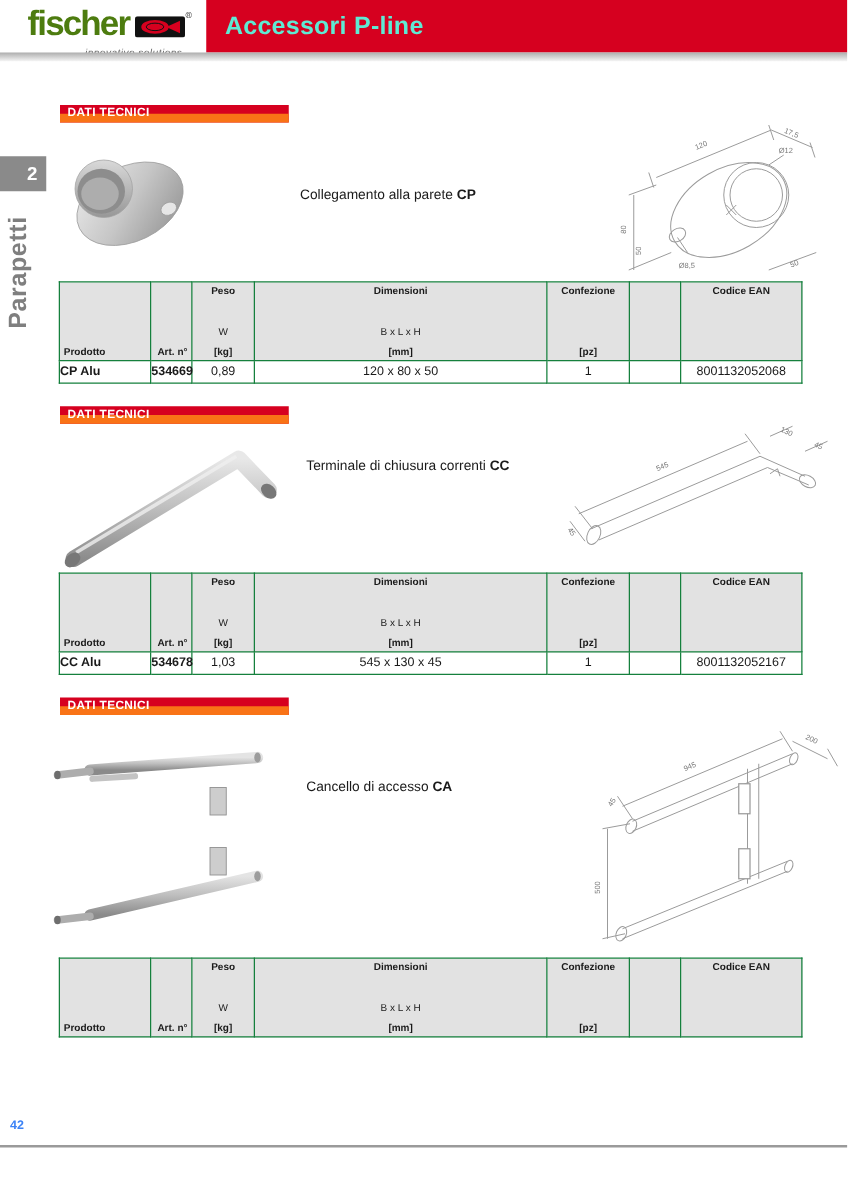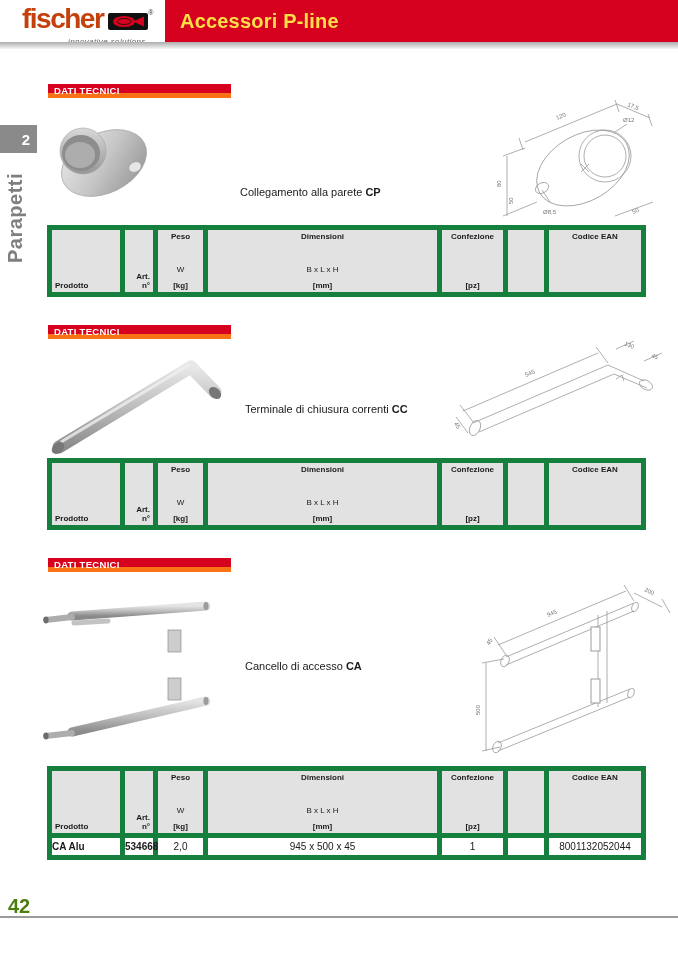--- a/index.html
+++ b/index.html
@@ -1,69 +1,69 @@
 <!DOCTYPE html>
 <html><head>
 <meta charset="utf-8">
 <style>
   html,body{margin:0;padding:0;background:#fff;}
   .page{position:relative;width:678px;height:959px;background:#ffffff;
         font-family:"Liberation Sans", sans-serif;overflow:hidden;color:#1a1a1a;}
 
   
   .header-bar{position:absolute;left:165px;top:0;width:513px;height:42px;background:#d6001f;}
-  .header-title{color:#fde047;font-weight:bold;font-size:20px;padding:10px 0 0 15px;letter-spacing:.2px;}
+  .header-title{color:#5eead4;font-weight:bold;font-size:20px;padding:10px 0 0 15px;letter-spacing:.2px;}
   .header-shadow{position:absolute;left:0;top:42px;width:678px;height:7px;
                  background:linear-gradient(#adadad,#f5f5f5);}
   .brand{position:absolute;left:22px;top:7px;}
   .brand-row{display:flex;align-items:flex-start;}
-  .brand-word{color:#c2410c;font-weight:bold;font-size:28px;line-height:24px;letter-spacing:-1.5px;}
+  .brand-word{color:#4d7c0f;font-weight:bold;font-size:28px;line-height:24px;letter-spacing:-1.5px;}
   .fish-box{margin:6px 0 0 5px;}
   .brand-reg{font-size:7px;color:#333;margin-top:2px;}
   .brand-tagline{font-size:8px;font-style:italic;color:#666;margin:3px 0 0 46px;letter-spacing:.4px;}
 
   
   .chapter-tab{position:absolute;left:0;top:125px;width:37px;height:28px;background:#8a8a8a;
                color:#fff;font-weight:bold;font-size:15px;display:flex;align-items:center;
                justify-content:flex-end;padding-right:7px;box-sizing:border-box;}
   .sidebar-label{position:absolute;left:4px;top:263px;transform:rotate(-90deg);
                  transform-origin:0 0;font-weight:bold;font-size:20px;color:#7f7f7f;
                  letter-spacing:.5px;white-space:nowrap;}
 
   
   .dati{position:absolute;left:48px;width:183px;height:14px;background:#d6001f;
-        border-bottom:5px solid #f97316;color:#fff;font-weight:bold;font-size:9.5px;
+        border-bottom:7px solid #f97316;color:#fff;font-weight:bold;font-size:9.5px;
         line-height:14px;padding-left:6px;box-sizing:border-box;letter-spacing:.3px;}
-  .desc{position:absolute;font-size:11px;color:#1a1a1a;margin-top:36px;}
+  .desc{position:absolute;font-size:11px;color:#1a1a1a;}
   .desc b{font-weight:bold;}
   .photo,.drawing{position:absolute;}
 
   
   table.spec{position:absolute;left:47px;width:594px;border-collapse:collapse;
              table-layout:fixed;font-size:8px;}
-  table.spec td{border:5px solid #15803d;padding:0;vertical-align:top;}
+  table.spec td{border:1px solid #15803d;padding:0;vertical-align:top;}
   tr.hd td{background:#e2e2e2;height:62px;}
   .hcell{display:flex;flex-direction:column;height:62px;box-sizing:border-box;padding:2px 3px;}
   .hcell .top{font-weight:bold;}
   .hcell .sp{flex:1 1 auto;}
   .hcell .mid{font-weight:normal;}
   .hcell .gap{height:7px;}
   .hcell .bot{font-weight:bold;}
   .a-c{text-align:center;align-items:center;}
   .a-l{text-align:left;align-items:flex-start;}
   .a-r{text-align:right;align-items:flex-end;}
   tr.dr td{height:17px;font-size:10px;vertical-align:middle;background:#fff;}
   td.d-prod{font-weight:bold;padding-left:4px;}
   td.d-art{font-weight:bold;padding-left:4px;}
   td.d-c{text-align:center;}
   td.d-ean{text-align:center;font-size:9.5px;}
 
   
   .footer-line{position:absolute;left:0;top:916px;width:678px;height:2px;background:#9a9a9a;}
-  .page-num{position:absolute;left:8px;top:895px;font-size:20px;font-weight:bold;color:#4d7c0f;}
+  .page-num{position:absolute;left:8px;top:895px;font-size:10px;font-weight:bold;color:#3b82f6;}
 
   
   .drawing line,.drawing path,.drawing ellipse,.drawing circle{stroke:#9b9b9b;stroke-width:.8;fill:none;}
   .drawing text{fill:#777;font-size:6px;font-family:"Liberation Sans",sans-serif;stroke:none;}
   .drawing rect{stroke:#9b9b9b;fill:#fff;}
 </style>
 </head>
 <body>
 
 <div class="page">
@@ -205,20 +205,29 @@
           </td>
       <td>
             <div class="hcell"></div>
           </td>
       <td>
             <div class="hcell a-c">
               <span class="top">Codice EAN</span>
             </div>
           </td>
     </tr>
+    <tr class="dr">
+      <td class="d-prod">CP Alu</td>
+      <td class="d-art">534669</td>
+      <td class="d-c">0,89</td>
+      <td class="d-c">120 x 80 x 50</td>
+      <td class="d-c">1</td>
+      <td></td>
+      <td class="d-ean">8001132052068</td>
+    </tr>
   </tbody>
     </table>
 
   <div class="dati" style="top:325px">DATI TECNICI</div>
 
   <svg class="photo" style="left:45px;top:345px" width="180" height="115" viewBox="0 0 180 115">
     <defs>
       <linearGradient id="m2" x1="0" y1="0" x2="0" y2="1">
         <stop offset="0" stop-color="#e8e8e8"></stop>
           <stop offset=".45" stop-color="#c2c2c2"></stop>
@@ -314,20 +323,29 @@
             </div>
           </td>
       <td>
             <div class="hcell"></div>
           </td>
       <td>
             <div class="hcell a-c">
               <span class="top">Codice EAN</span>
             </div>
           </td>
+    </tr>
+    <tr class="dr">
+      <td class="d-prod">CC Alu</td>
+      <td class="d-art">534678</td>
+      <td class="d-c">1,03</td>
+      <td class="d-c">545 x 130 x 45</td>
+      <td class="d-c">1</td>
+      <td></td>
+      <td class="d-ean">8001132052167</td>
     </tr>
   </tbody>
     </table>
 
   <div class="dati" style="top:558px">DATI TECNICI</div>
 
   <svg class="photo" style="left:42px;top:592px" width="185" height="148" viewBox="0 0 185 148">
     <defs>
       <linearGradient id="m3" x1="0" y1="0" x2="0" y2="1">
         <stop offset="0" stop-color="#e4e4e4"></stop>
@@ -440,28 +458,19 @@
           </td>
       <td>
             <div class="hcell"></div>
           </td>
       <td>
             <div class="hcell a-c">
               <span class="top">Codice EAN</span>
             </div>
           </td>
     </tr>
-    <tr class="dr">
-      <td class="d-prod">CA Alu</td>
-      <td class="d-art">534668</td>
-      <td class="d-c">2,0</td>
-      <td class="d-c">945 x 500 x 45</td>
-      <td class="d-c">1</td>
-      <td></td>
-      <td class="d-ean">8001132052044</td>
-    </tr>
   </tbody>
     </table>
 
   <div class="footer-line"></div>
   <div class="page-num">42</div>
 
 </div>
 
 </body></html>

